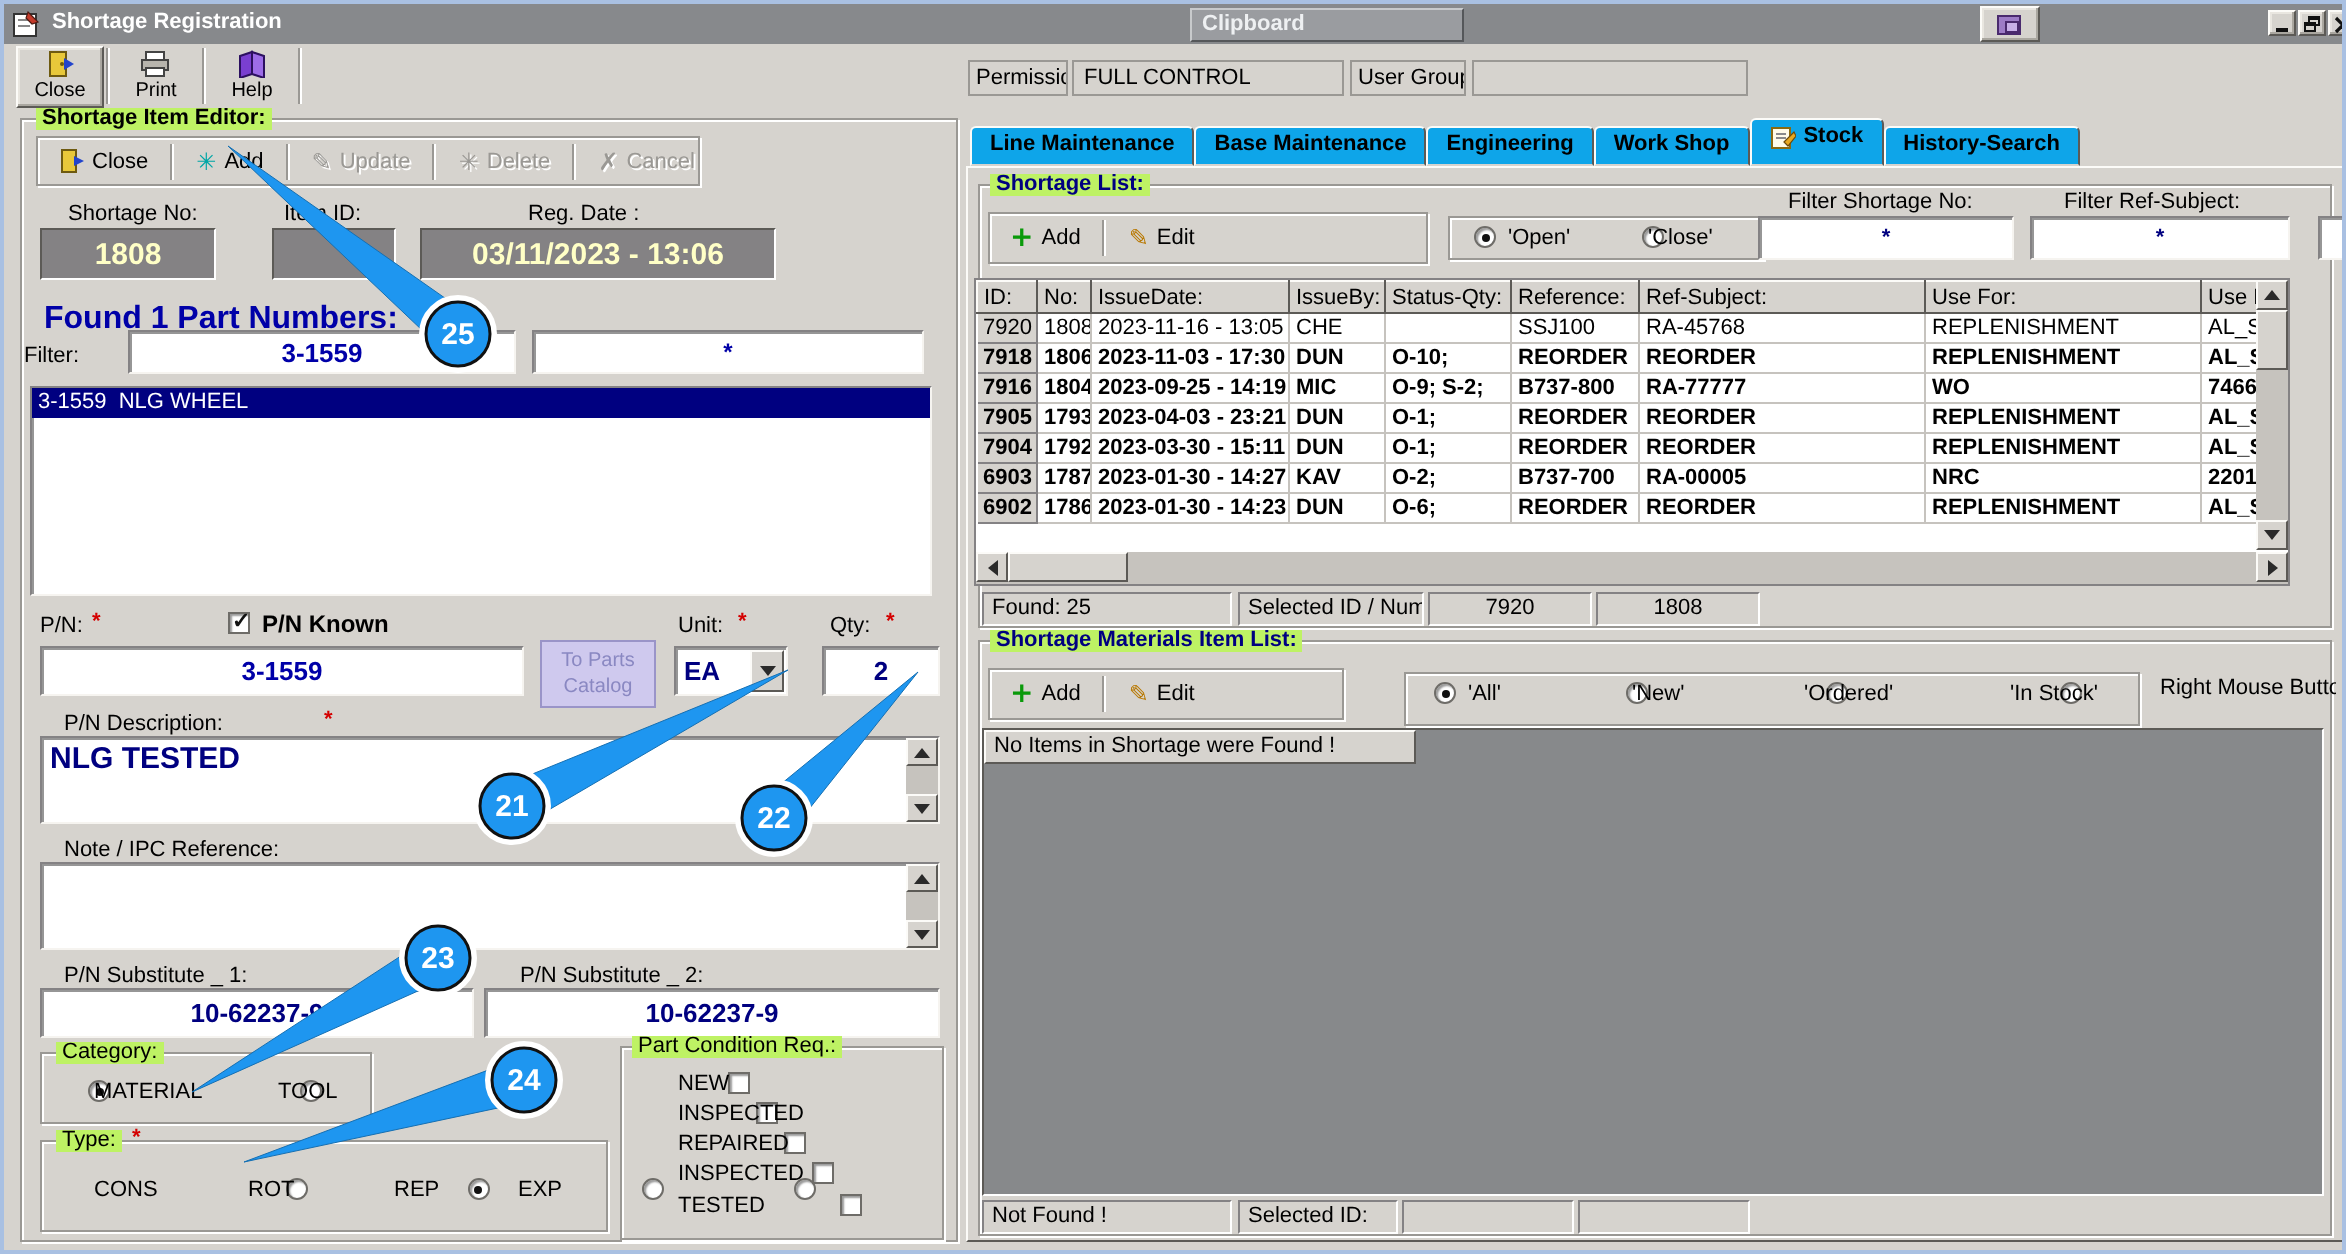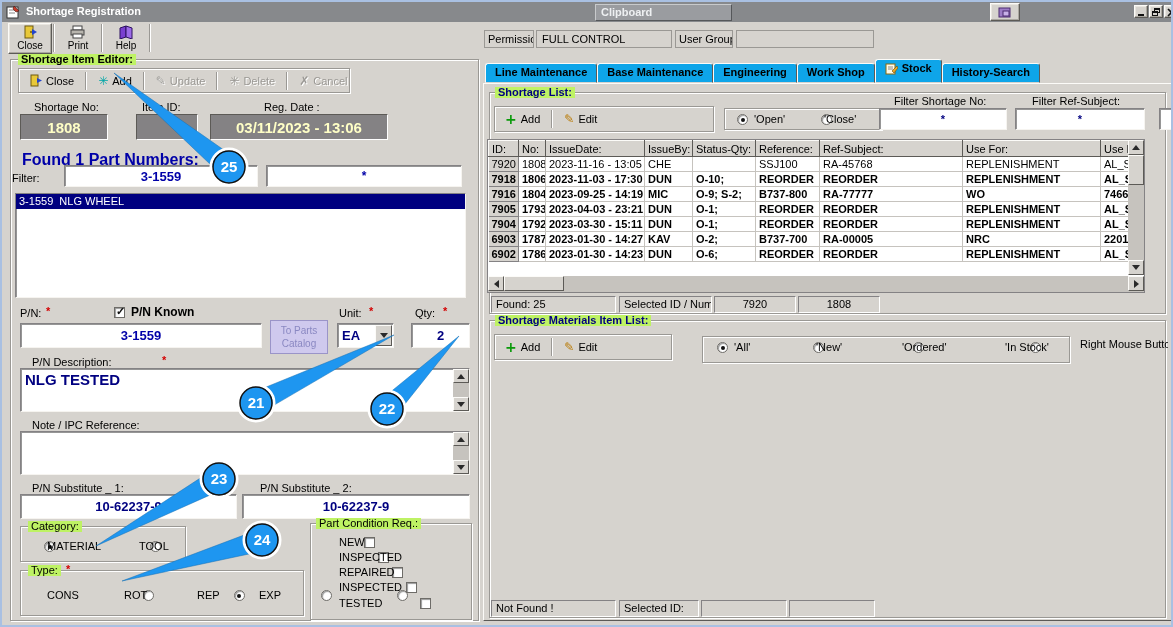--- a/index.html
+++ b/index.html
@@ -503,20 +503,23 @@
     <span class="abs" style="left:31px;top:4px">'All'</span>
     <span class="abs radio" style="left:96px;top:4px"></span>
     <span class="abs" style="left:113px;top:4px">'New'</span>
     <span class="abs radio" style="left:182px;top:4px"></span>
     <span class="abs" style="left:199px;top:4px">'Ordered'</span>
     <span class="abs radio" style="left:285px;top:4px"></span>
     <span class="abs" style="left:302px;top:4px">'In Stock'</span>
   </div>
   <span class="abs nowrap" style="left:1078px;top:336px;width:88px">Right Mouse Button - P</span>
 
+  <div class="abs" style="left:489px;top:362px;width:671px;height:234px;background:#87898b;border:1px solid #5c5a56;border-right-color:#fff;border-bottom-color:#fff">
+    <div style="position:absolute;left:0;top:0;width:216px;height:17px;background:#d6d3ce;border:1px solid;border-color:#fcfbf8 #5c5a56 #5c5a56 #fcfbf8;padding:1px 4px;white-space:nowrap;overflow:hidden">No Items in Shortage were Found !</div>
+  </div>
 
   <div class="abs statusbox" style="left:489px;top:598px;width:125px">Not Found !</div>
   <div class="abs statusbox" style="left:617px;top:598px;width:80px">Selected ID:</div>
   <div class="abs statusbox" style="left:699px;top:598px;width:86px"></div>
   <div class="abs statusbox" style="left:787px;top:598px;width:86px"></div>
 
   
   <svg id="callouts" class="abs" viewBox="0 0 1173 627">
       <polygon points="258.86206563832917,410.86713320719747 249.13793436167083,391.13286679280253 392,333" fill="#1e96f0" stroke="#156fb2" stroke-width="0.5"></polygon>
       <circle cx="254" cy="401" r="18" fill="none" stroke="#ffffff" stroke-width="3"></circle>

